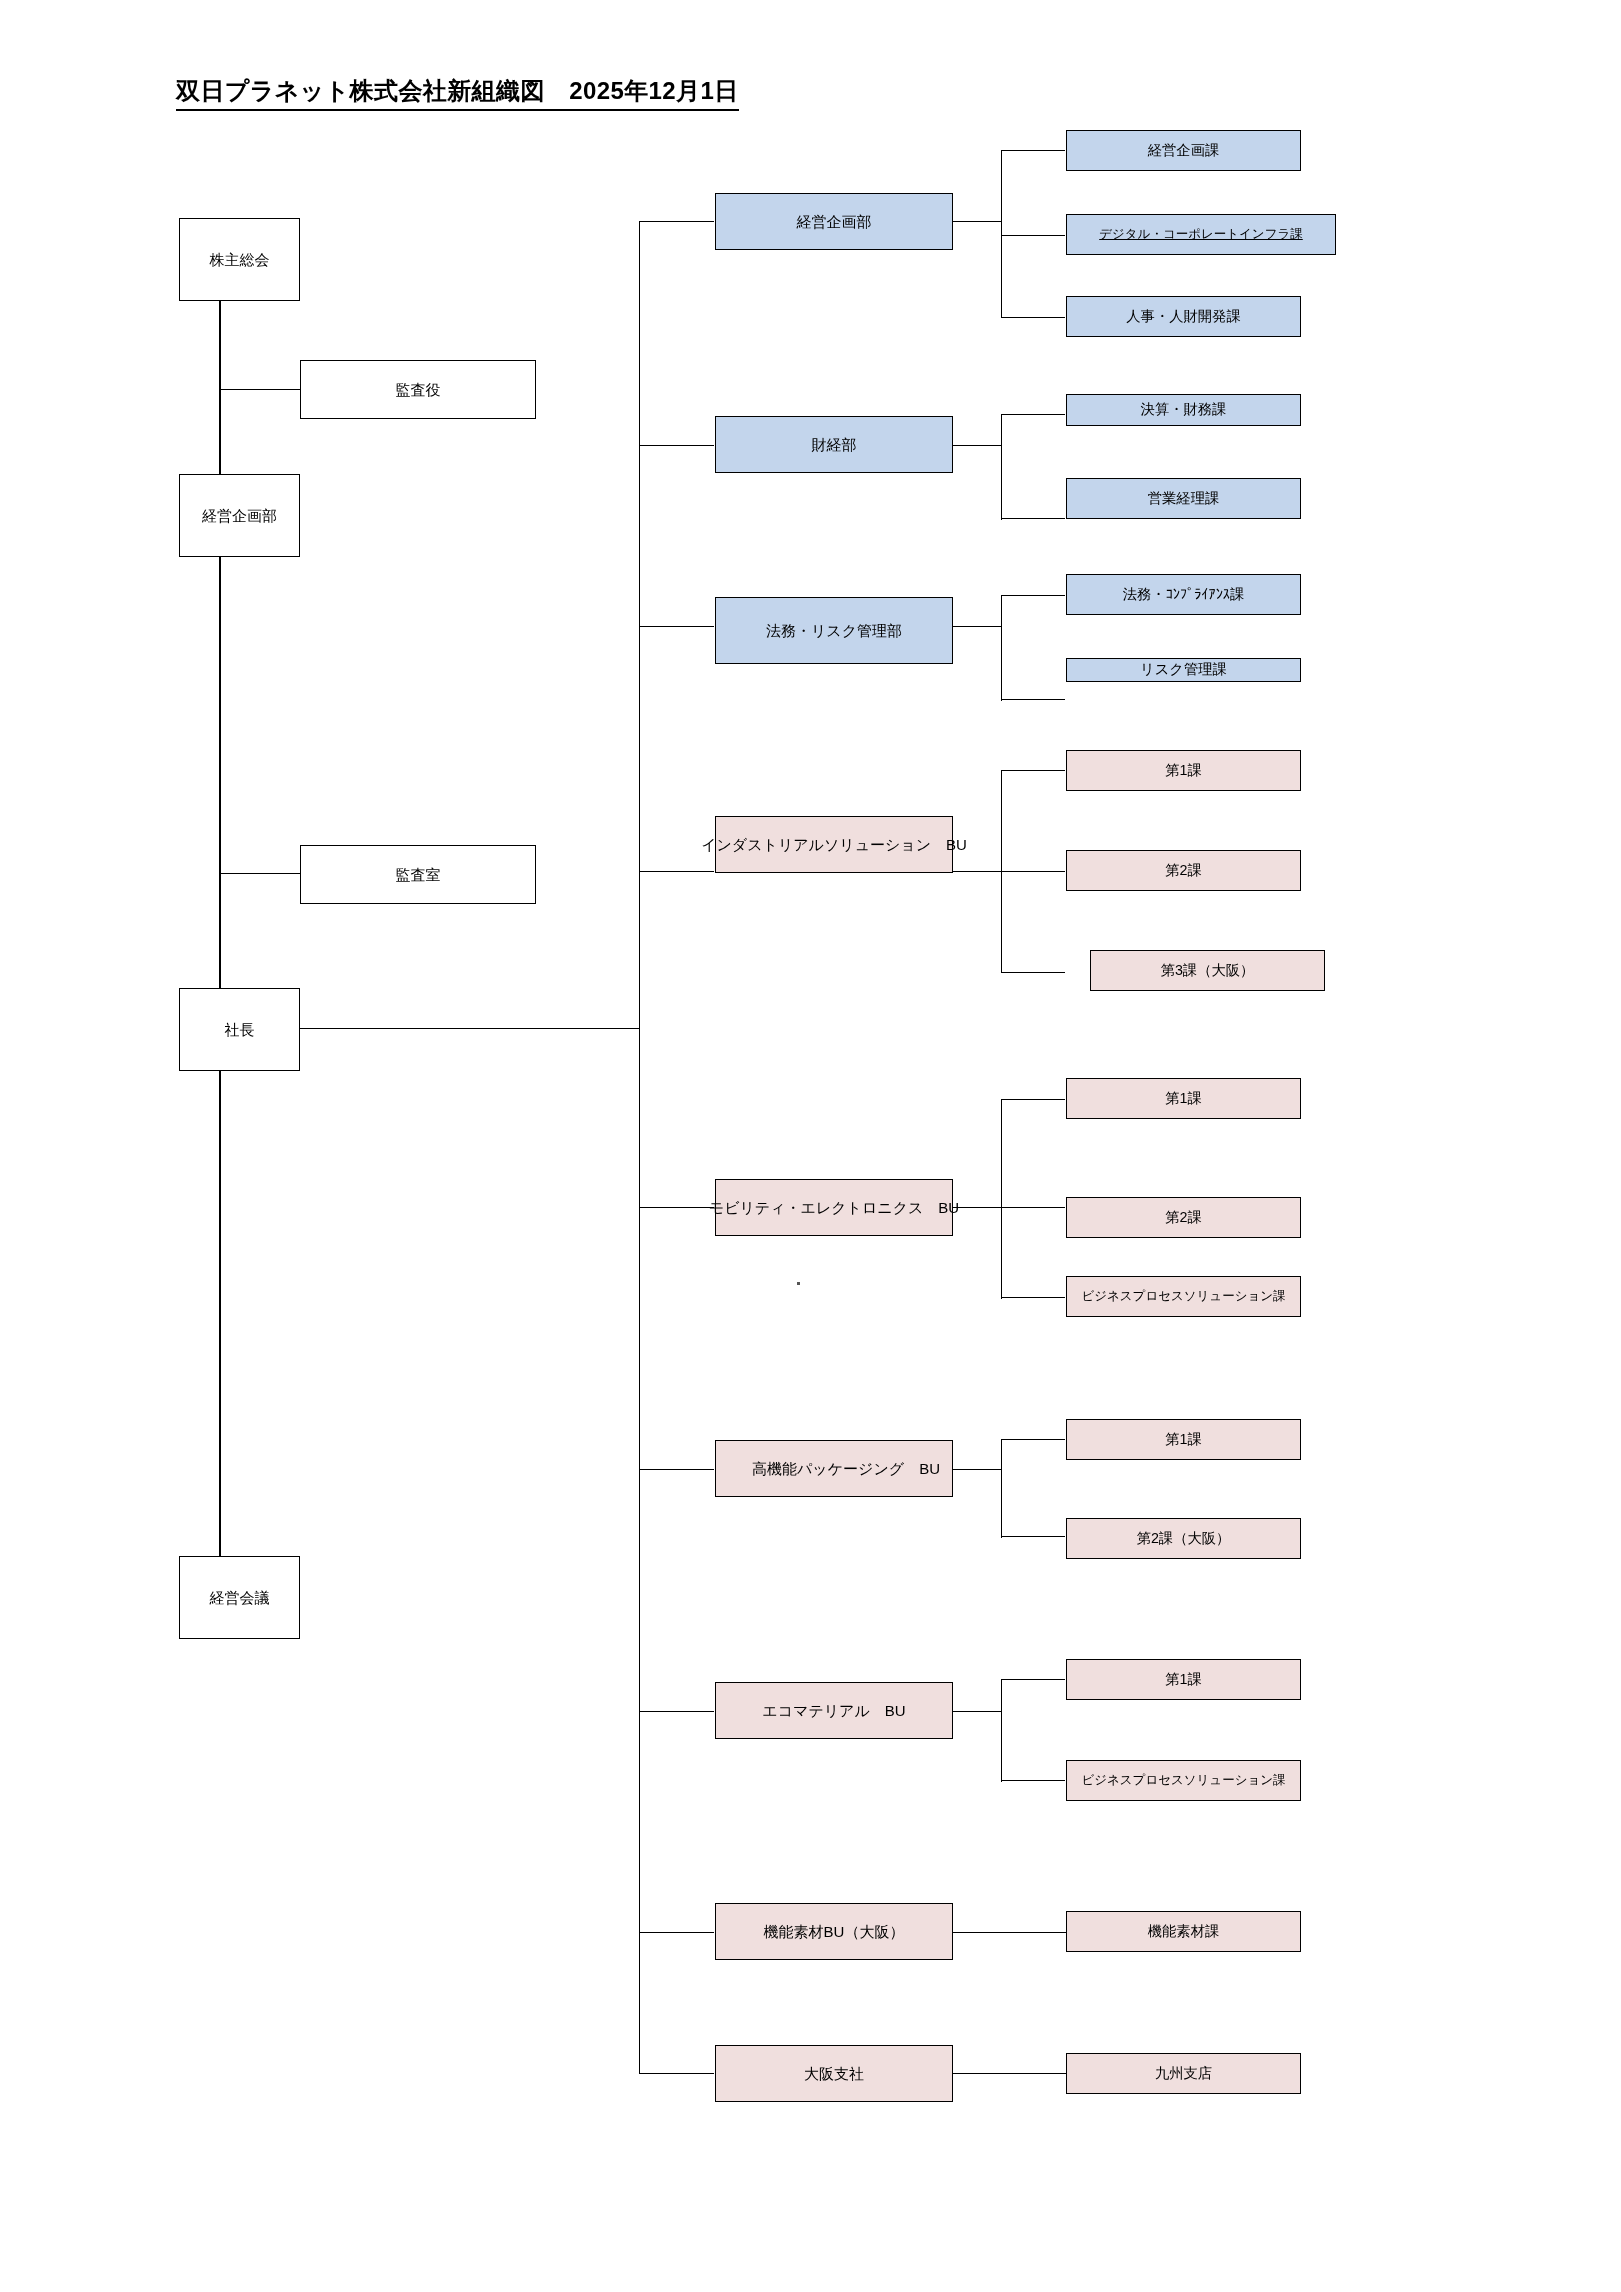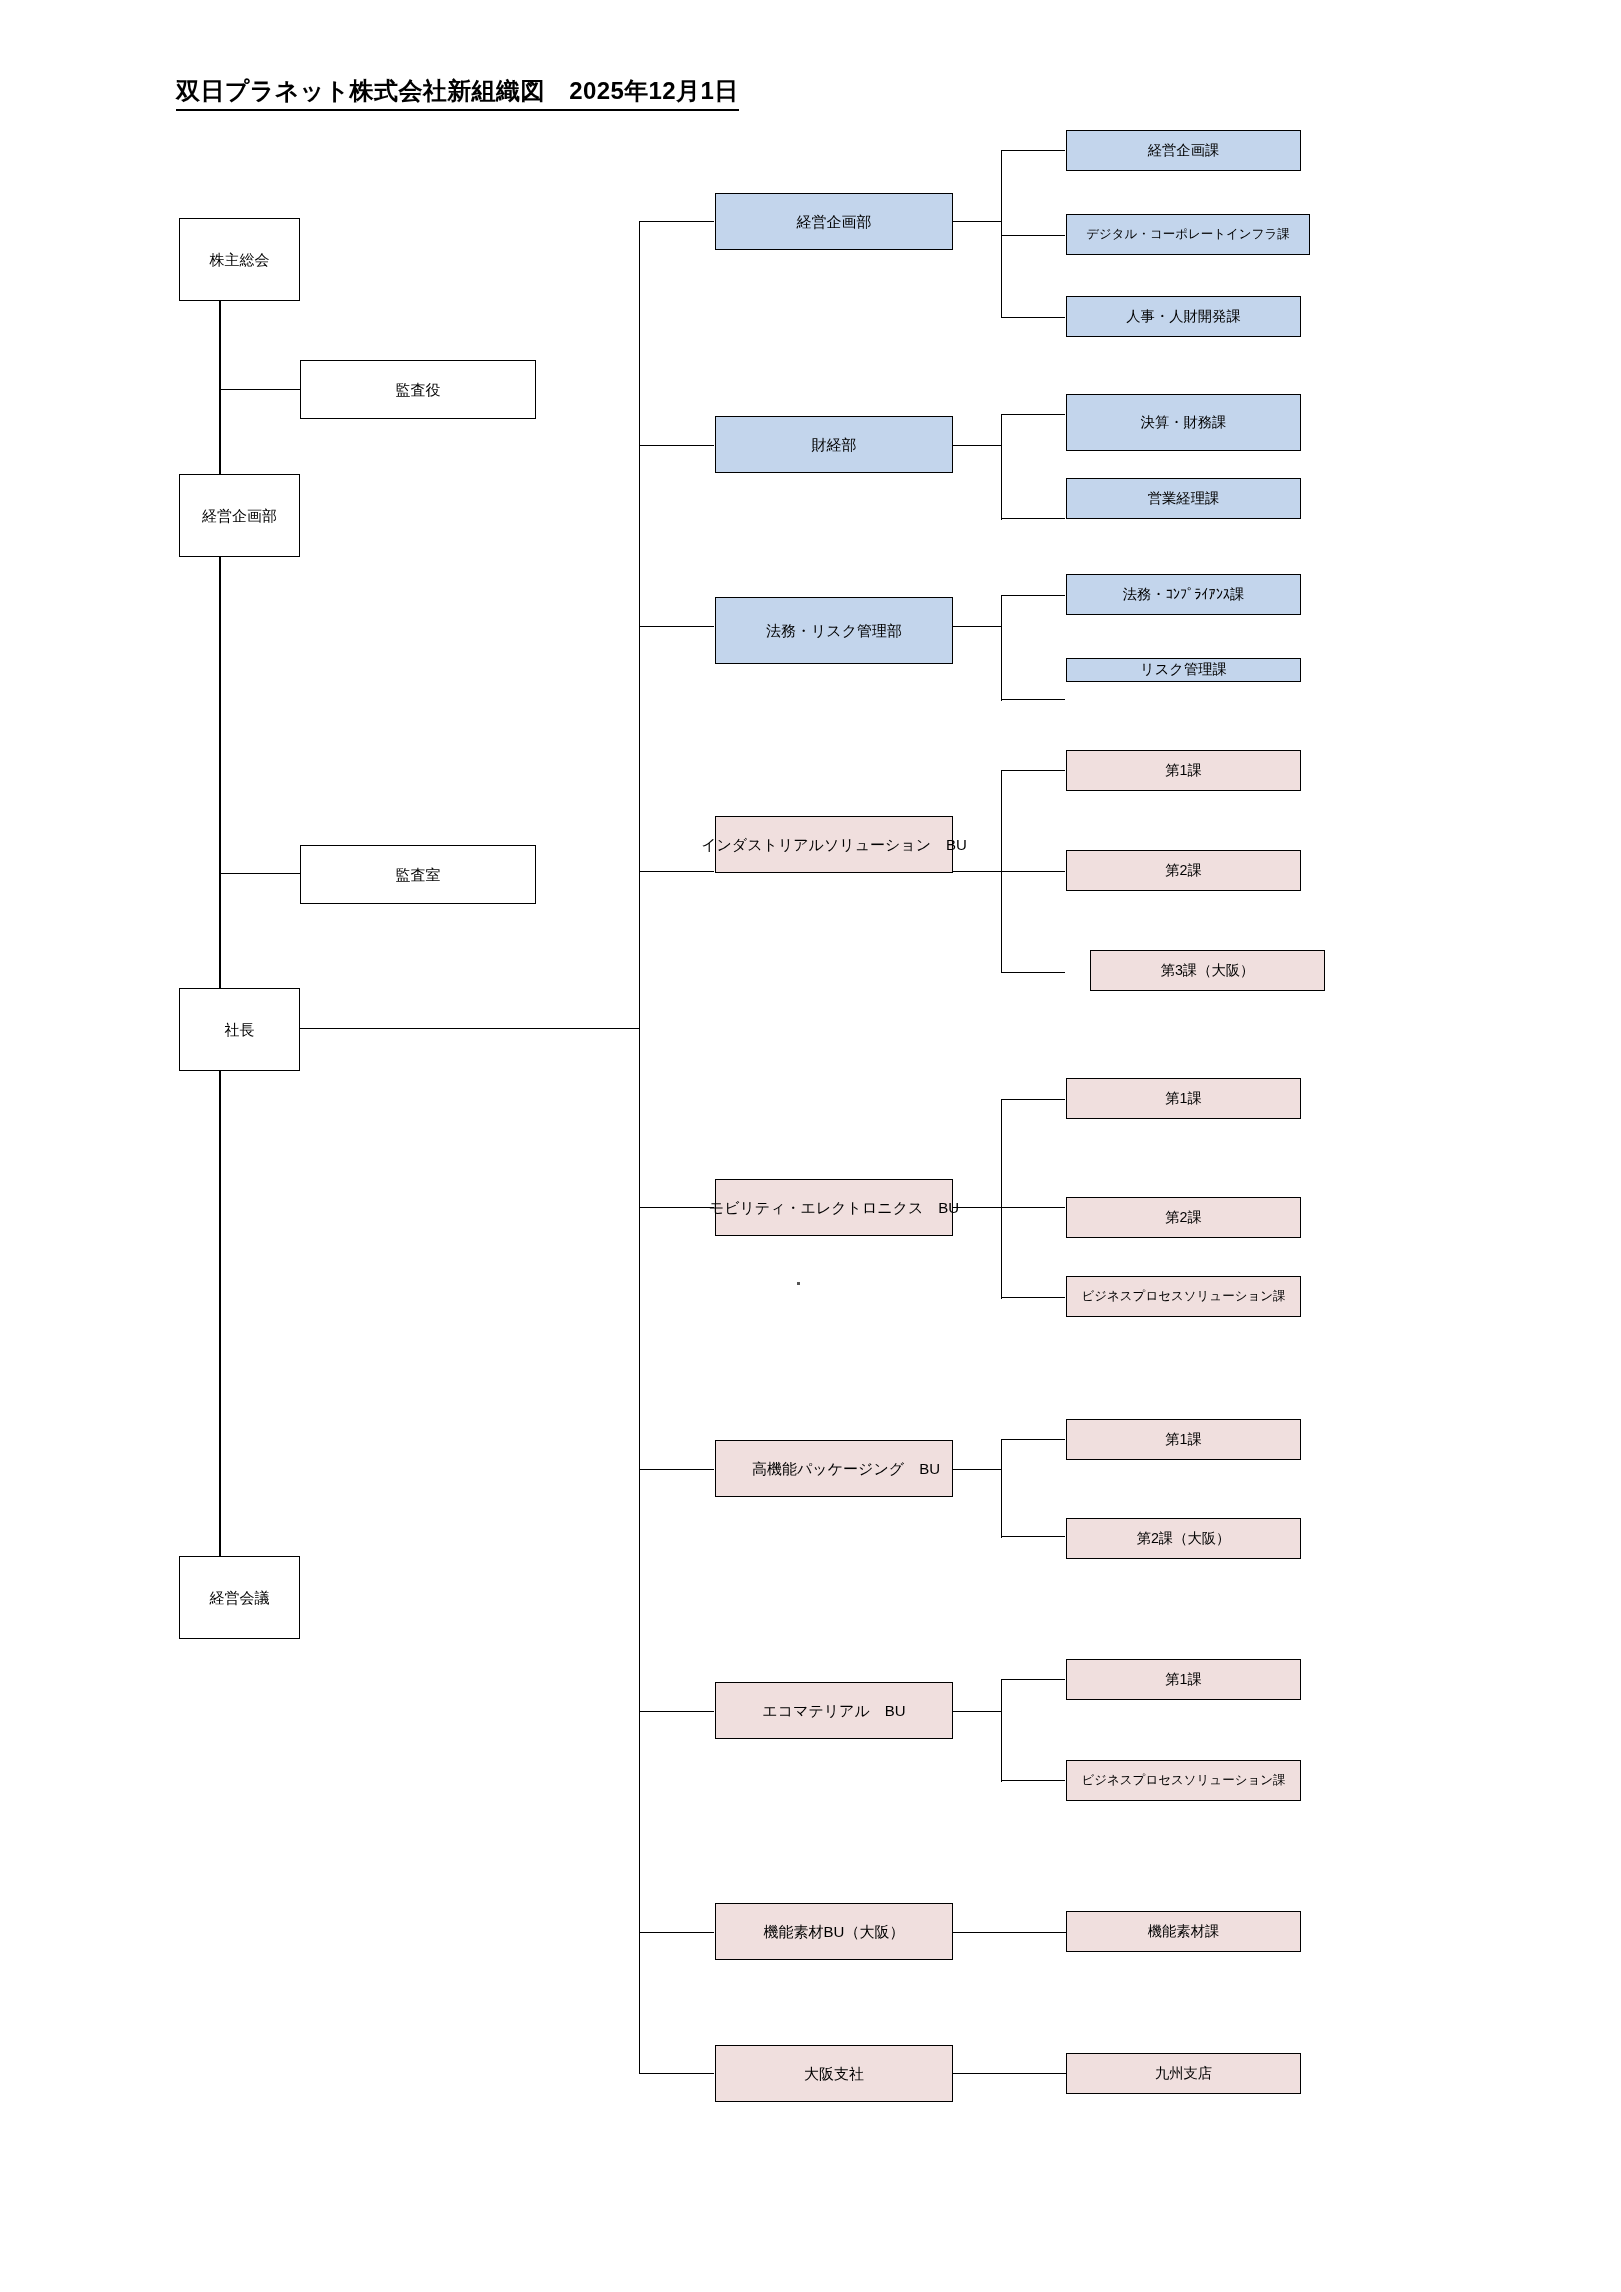--- a/index.html
+++ b/index.html
@@ -135,37 +135,37 @@
 
   <div class="line thin h" style="left:953px; top:221px; width:49px;"></div>
   <div class="line thin v" style="left:1001px; top:150px; height:168px;"></div>
   <div class="line thin h" style="left:1001px; top:150px; width:64px;"></div>
   <div class="line thin h" style="left:1001px; top:235px; width:64px;"></div>
   <div class="line thin h" style="left:1001px; top:317px; width:64px;"></div>
 
   <div class="node blue tier-sec" style="left:1066px; top:130px; width:235px; height:41px;">
     <span class="label">経営企画課</span>
   </div>
-  <div class="node blue tier-sec-sm" style="left:1066px; top:214px; width:244px; height:41px;">
+  <div class="node blue tier-sec-sm" style="left:1066px; top:214px; width:270px; height:41px;text-decoration:underline;">
     <span class="label">デジタル・コーポレートインフラ課</span>
   </div>
   <div class="node blue tier-sec" style="left:1066px; top:296px; width:235px; height:41px;">
     <span class="label">人事・人財開発課</span>
   </div>
 
   <div class="line thin h" style="left:639px; top:445px; width:75px;"></div>
   <div class="node blue tier-dept" style="left:715px; top:416px; width:238px; height:57px;">
     <span class="label">財経部</span>
   </div>
   <div class="line thin h" style="left:953px; top:445px; width:49px;"></div>
   <div class="line thin v" style="left:1001px; top:414px; height:106px;"></div>
   <div class="line thin h" style="left:1001px; top:414px; width:64px;"></div>
   <div class="line thin h" style="left:1001px; top:518px; width:64px;"></div>
 
-  <div class="node blue tier-sec" style="left:1066px; top:394px; width:235px; height:57px;">
+  <div class="node blue tier-sec" style="left:1066px; top:394px; width:235px; height:32px;">
     <span class="label">決算・財務課</span>
   </div>
   <div class="node blue tier-sec" style="left:1066px; top:478px; width:235px; height:41px;">
     <span class="label">営業経理課</span>
   </div>
 
   <div class="line thin h" style="left:639px; top:626px; width:75px;"></div>
   <div class="node blue tier-dept" style="left:715px; top:597px; width:238px; height:67px;">
     <span class="label">法務・リスク管理部</span>
   </div>

